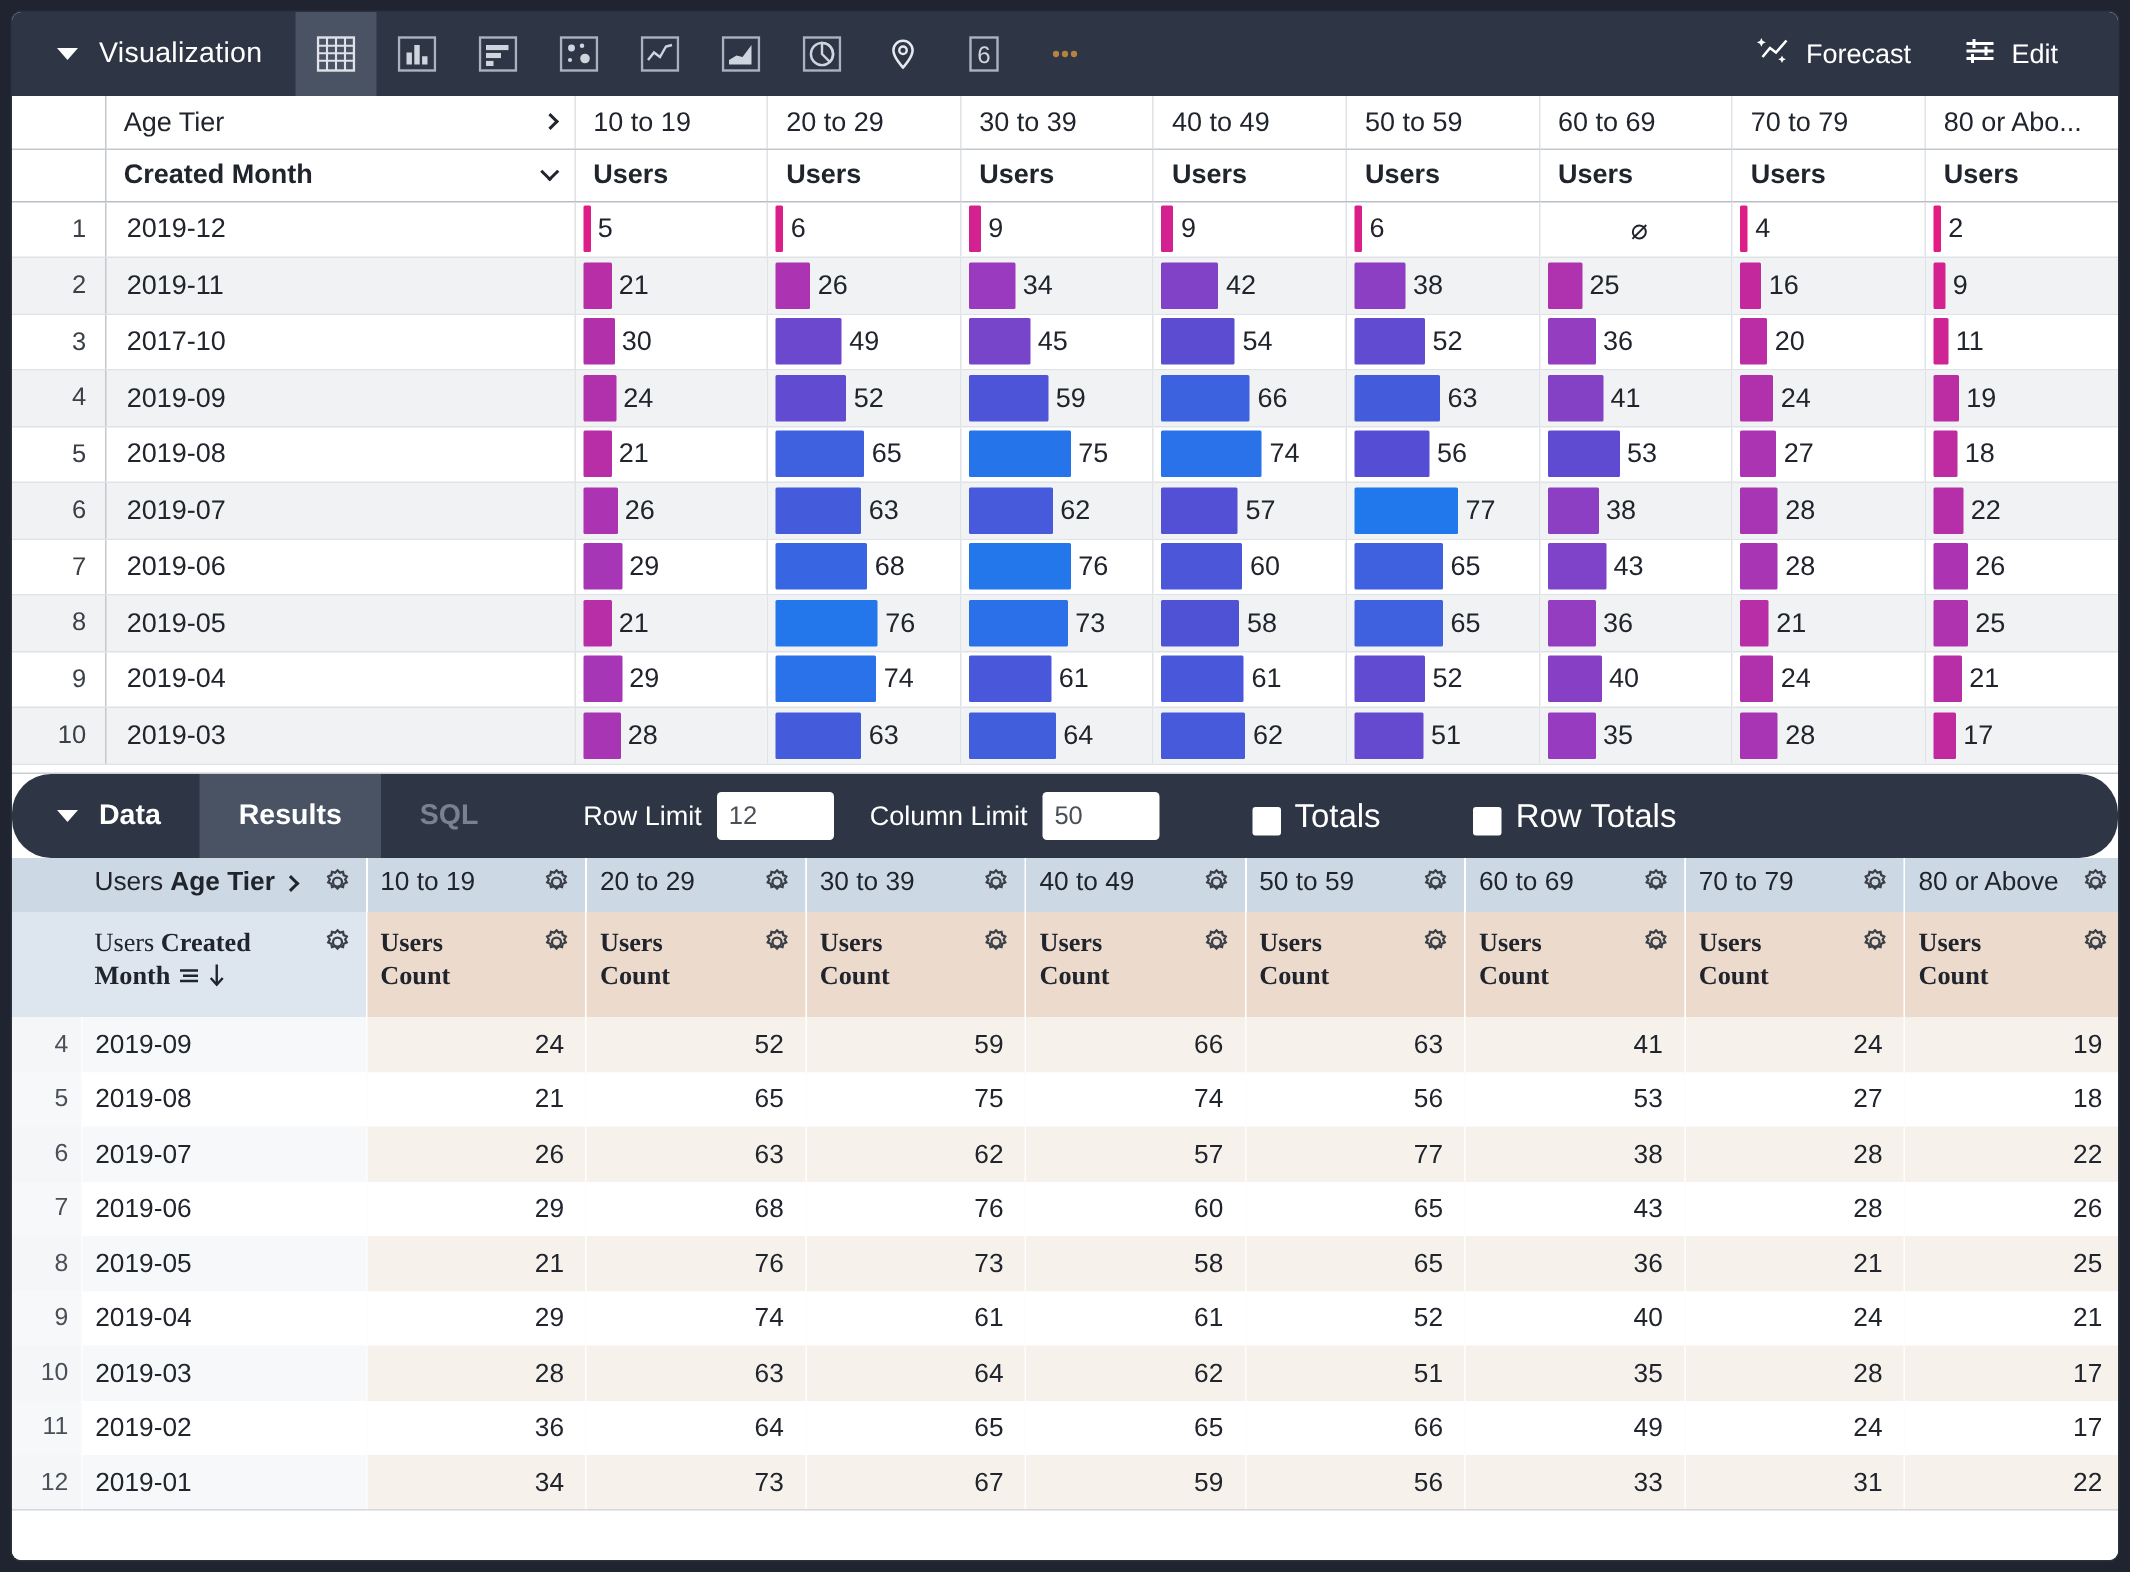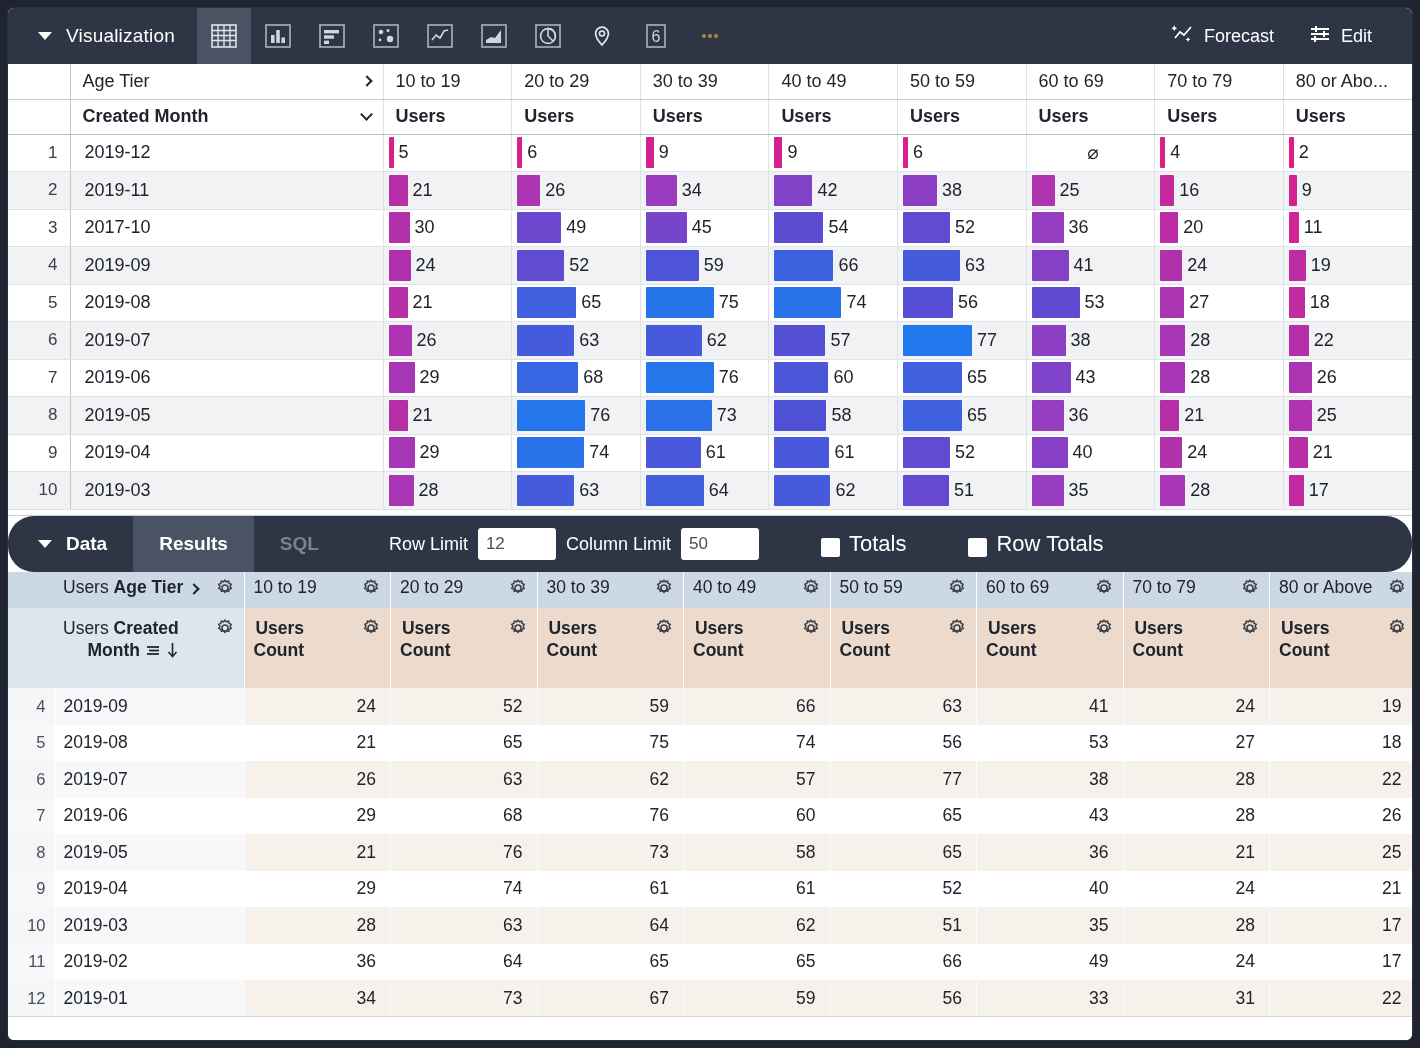--- a/index.html
+++ b/index.html
@@ -160,24 +160,25 @@
   table.rt col.val { width: 146.5px; }
 
   .rt th, .rt td { font-size: 17.5px; color: #20242c; }
   .rt thead th.grp {
     height: 36px; background: #ccd9e4; font-weight: normal;
     padding: 0 9px; text-align: left; border-right: 1px solid #ffffff;
     white-space: nowrap; overflow: hidden;
   }
   .rt thead th.grp.dim { background: #ccd9e4; }
   .rt thead th.sub {
-    height: 80px; vertical-align: top; padding: 9px 9px 0 9px;
-    font-weight: bold; text-align: right;
+    height: 70px; vertical-align: top; padding: 9px 9px 0 9px;
+    font-weight: bold; text-align: left;
     background: #ecdbcc; border-right: 1px solid #ffffff;
     line-height: 1.28;
+    font-family: Liberation Serif, serif;
   }
   .rt thead th.sub.dimcol { background: #dde5ee; }
   .rt thead th.corner { background: #ccd9e4; border-right: none; }
   .rt thead th.corner2 { background: #dde5ee; border-right: none; }
 
   .hdr-line { display: flex; align-items: flex-start; justify-content: space-between; gap: 6px; }
   .hdr-text { display: block; }
   .hdr-text .lite { font-weight: normal; }
   .gear { flex: 0 0 auto; margin-top: 1px; }
 
@@ -884,21 +885,21 @@
     <div class="data-title-wrap">
       <span class="caret-down"></span>
       <span class="data-title">Data</span>
     </div>
     <div class="data-tab active">Results</div>
     <div class="data-tab muted">SQL</div>
 
     <div class="limits">
       <span class="lbl">Row Limit</span>
       <input class="lim-input" id="rowlimit" value="12" style="">
-      <span class="lbl" style="">Column Limit</span>
+      <span class="lbl" style="margin-left:14px">Column Limit</span>
       <input class="lim-input" id="collimit" value="50" style="">
     </div>
 
     <div class="cbwrap">
       <span class="cbox"></span>
       <span>Totals</span>
     </div>
     <div class="cbwrap" style="margin-right:22px">
       <span class="cbox"></span>
       <span>Row Totals</span>

